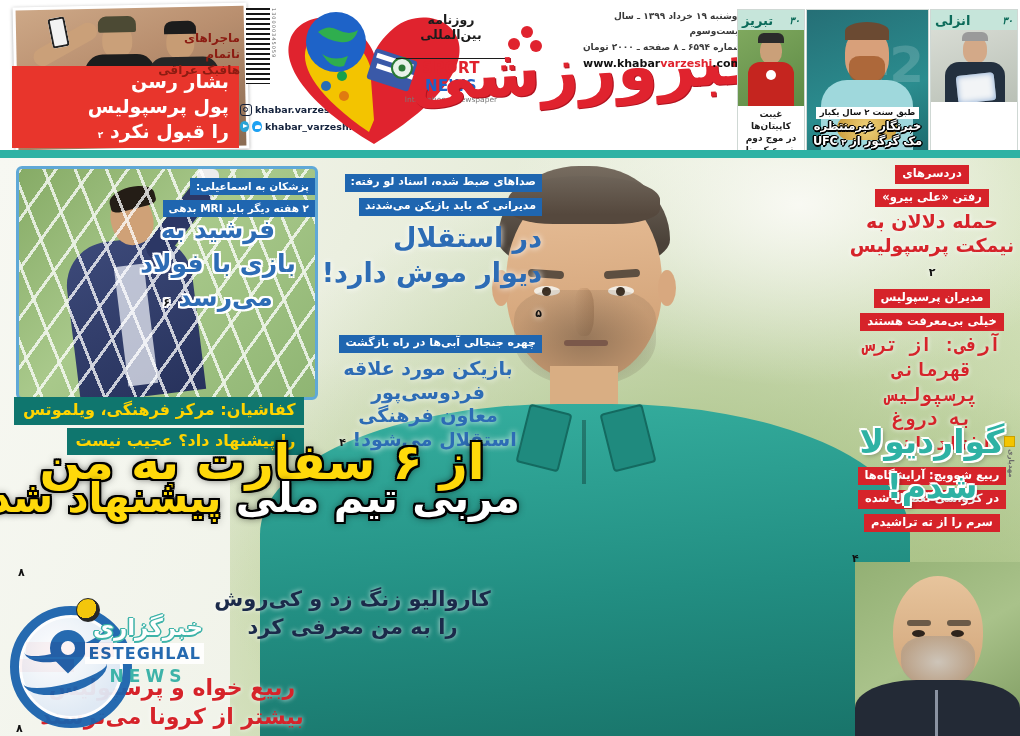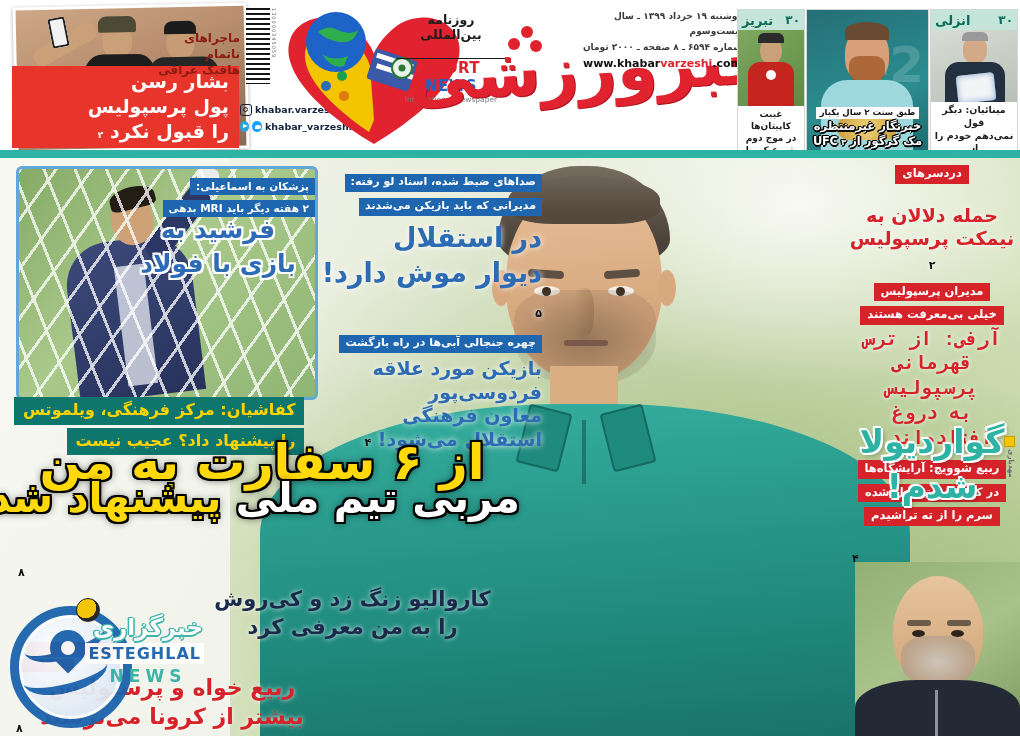--- a/index.html
+++ b/index.html
@@ -18,21 +18,21 @@
   
   .h-blue{color:#2d6cb5;font-weight:bold;}
   .h-red{color:#d6232a;font-weight:bold;text-shadow:0 0 5px rgba(255,255,255,.95);}
   .outline-black{text-shadow:2px 0 #000,-2px 0 #000,0 2px #000,0 -2px #000,2px 2px #000,-2px -2px #000,2px -2px #000,-2px 2px #000,0 0 8px rgba(0,0,0,.85);}
   .outline-white{text-shadow:2px 0 #fff,-2px 0 #fff,0 2px #fff,0 -2px #fff,2px 2px #fff,-2px -2px #fff,2px -2px #fff,-2px 2px #fff;}
   .pg{font-size:11px;color:#111;font-weight:bold;}
   
   .side-box{border:1px solid #cfd8d4;background:#fff;overflow:hidden;}
   .side-box .hd{height:20px;background:#c6e5da;color:#0c6b5a;font-weight:bold;font-size:13px;
      display:flex;align-items:center;justify-content:space-between;padding:0 4px;direction:rtl;}
-  .side-box .hd .num{font-size:12px;}
+  .side-box .hd .num{font-size:10px;font-style:italic;}
   .side-box .cap{background:#fff;color:#1c1c1c;font-weight:bold;font-size:9px;line-height:1.35;
      text-align:center;letter-spacing:-0.3px;padding-top:2px;}
   
   #gk-card{border:3px solid #5fa8d7;border-radius:6px;overflow:hidden;
      background:linear-gradient(135deg,#86ab66 0%,#a9c98b 45%,#8fb573 100%);}
   #gk-card .net{position:absolute;inset:-24px;transform:rotate(4deg);
      background:
       repeating-linear-gradient(64deg,transparent 0 26px,rgba(255,255,255,.95) 26px 29px),
       repeating-linear-gradient(-58deg,transparent 0 26px,rgba(255,255,255,.95) 26px 29px);
      opacity:.8;}
@@ -183,25 +183,20 @@
   <div class="abs side-box" style="left:930px;top:9px;width:86px;height:141px;">
     <div class="hd">
       <span class="num">۳۰</span>
       <span>انزلی</span>
     </div>
     <div style="position:relative;height:72px;background:linear-gradient(160deg,#d8dcd4,#b9c0b6);overflow:hidden;">
       <div class="figure" style="left:32px;top:6px;width:24px;height:28px;background:#d3a988;border-radius:45%;"></div>
       <div class="figure" style="left:31px;top:2px;width:26px;height:9px;background:#9a9a9a;border-radius:6px 6px 0 0;"></div>
       <div class="figure" style="left:14px;top:32px;width:60px;height:40px;background:#23303f;border-radius:14px 14px 0 0;"></div>
       <div class="figure" style="left:26px;top:44px;width:38px;height:28px;background:#f2f4f6;transform:rotate(-6deg);border-radius:4px;box-shadow:inset 0 0 6px #7fa3d0;"></div>
-    </div>
-    <div class="cap" style="font-size:9.5px;">
-      <div>مینائیان: دیگر قول</div>
-      <div>نمی‌دهم خودم را از</div>
-
     </div>
   </div>
 
   <div class="abs" style="left:0;top:150px;width:1020px;height:8px;background:#2eb2a4;"></div>
 
   <div class="abs" style="left:0;top:158px;width:1020px;height:578px;background:linear-gradient(115deg,#f7f8f2 0%,#eef1e6 55%,#e3ead6 100%);"></div>
 
   <div class="abs" style="left:230px;top:158px;width:790px;height:578px;overflow:hidden;
               background:
                radial-gradient(420px 260px at 72% 8%, rgba(250,250,245,.95) 0%, rgba(250,250,245,0) 70%),
@@ -253,45 +248,48 @@
       <div class="net"></div>
 
       <div class="abs rgt" style="right:0;top:6px;z-index:5;">
         <div><span class="chip chip-blue" style="font-size:10.5px;">پزشکان به اسماعیلی:</span></div>
         <div><span class="chip chip-blue" style="font-size:10.5px;">۲ هفته دیگر باید MRI بدهی</span></div>
       </div>
 
       <div class="abs ctr h-blue outline-white" style="right:4px;top:44px;width:186px;font-size:25px;line-height:1.35;z-index:5;">
         <div>فرشید به</div>
         <div>بازی با فولاد</div>
+        <div><span>می‌رسد</span>
+          <span class="pg">۶</span></div>
       </div>
     </div>
   </div>
 
   <div class="abs rgt" style="left:314px;top:170px;width:228px;">
     <div><span class="chip chip-blue">صداهای ضبط شده، اسناد لو رفته:</span></div>
     <div><span class="chip chip-blue">مدیرانی که باید بازیکن می‌شدند</span></div>
     <div class="h-blue" style="font-size:27px;line-height:1.3;margin-top:2px;text-shadow:0 0 6px #fff;">
       <div style="padding-left:34px;">در استقلال</div>
       <div><span>دیوار موش دارد!</span>
         <span class="pg">۵</span></div>
     </div>
     <div style="margin-top:6px;"><span class="chip chip-blue">چهره جنجالی آبی‌ها در راه بازگشت</span></div>
-    <div class="h-blue ctr" style="font-size:19px;line-height:1.25;margin-top:2px;text-shadow:0 0 6px #fff;text-align:right;">
+    <div class="h-blue ctr" style="font-size:19px;line-height:1.25;margin-top:2px;text-shadow:0 0 6px #fff;">
       <div>بازیکن مورد علاقه</div>
       <div>فردوسی‌پور</div>
       <div>معاون فرهنگی</div>
       <div><span>استقلال می‌شود!</span>
         <span class="pg">۴</span></div>
     </div>
   </div>
 
   <div class="abs ctr" style="left:846px;top:162px;width:172px;">
     <div><span class="chip chip-red">دردسرهای</span></div>
-    <div class="h-red" style="font-size:19px;line-height:1.25;margin-top:18px;letter-spacing:-0.4px;">
+    <div><span class="chip chip-red">رفتن «علی بیرو»</span></div>
+    <div class="h-red" style="font-size:19px;line-height:1.25;margin-top:1px;letter-spacing:-0.4px;">
       <div>حمله دلالان به</div>
       <div><span>نیمکت پرسپولیس</span>
         <span class="pg">۲</span></div>
     </div>
     <div style="margin-top:5px;"><span class="chip chip-red">مدیران پرسپولیس</span></div>
     <div><span class="chip chip-red">خیلی بی‌معرفت هستند</span></div>
     <div class="h-red" style="font-size:19px;line-height:1.3;margin-top:1px;letter-spacing:-0.4px;font-family:Liberation Mono, monospace;">
       <div>آرفی: از ترس</div>
       <div>قهرمانی پرسپولیس</div>
       <div><span>به دروغ افتاده‌اند</span>

